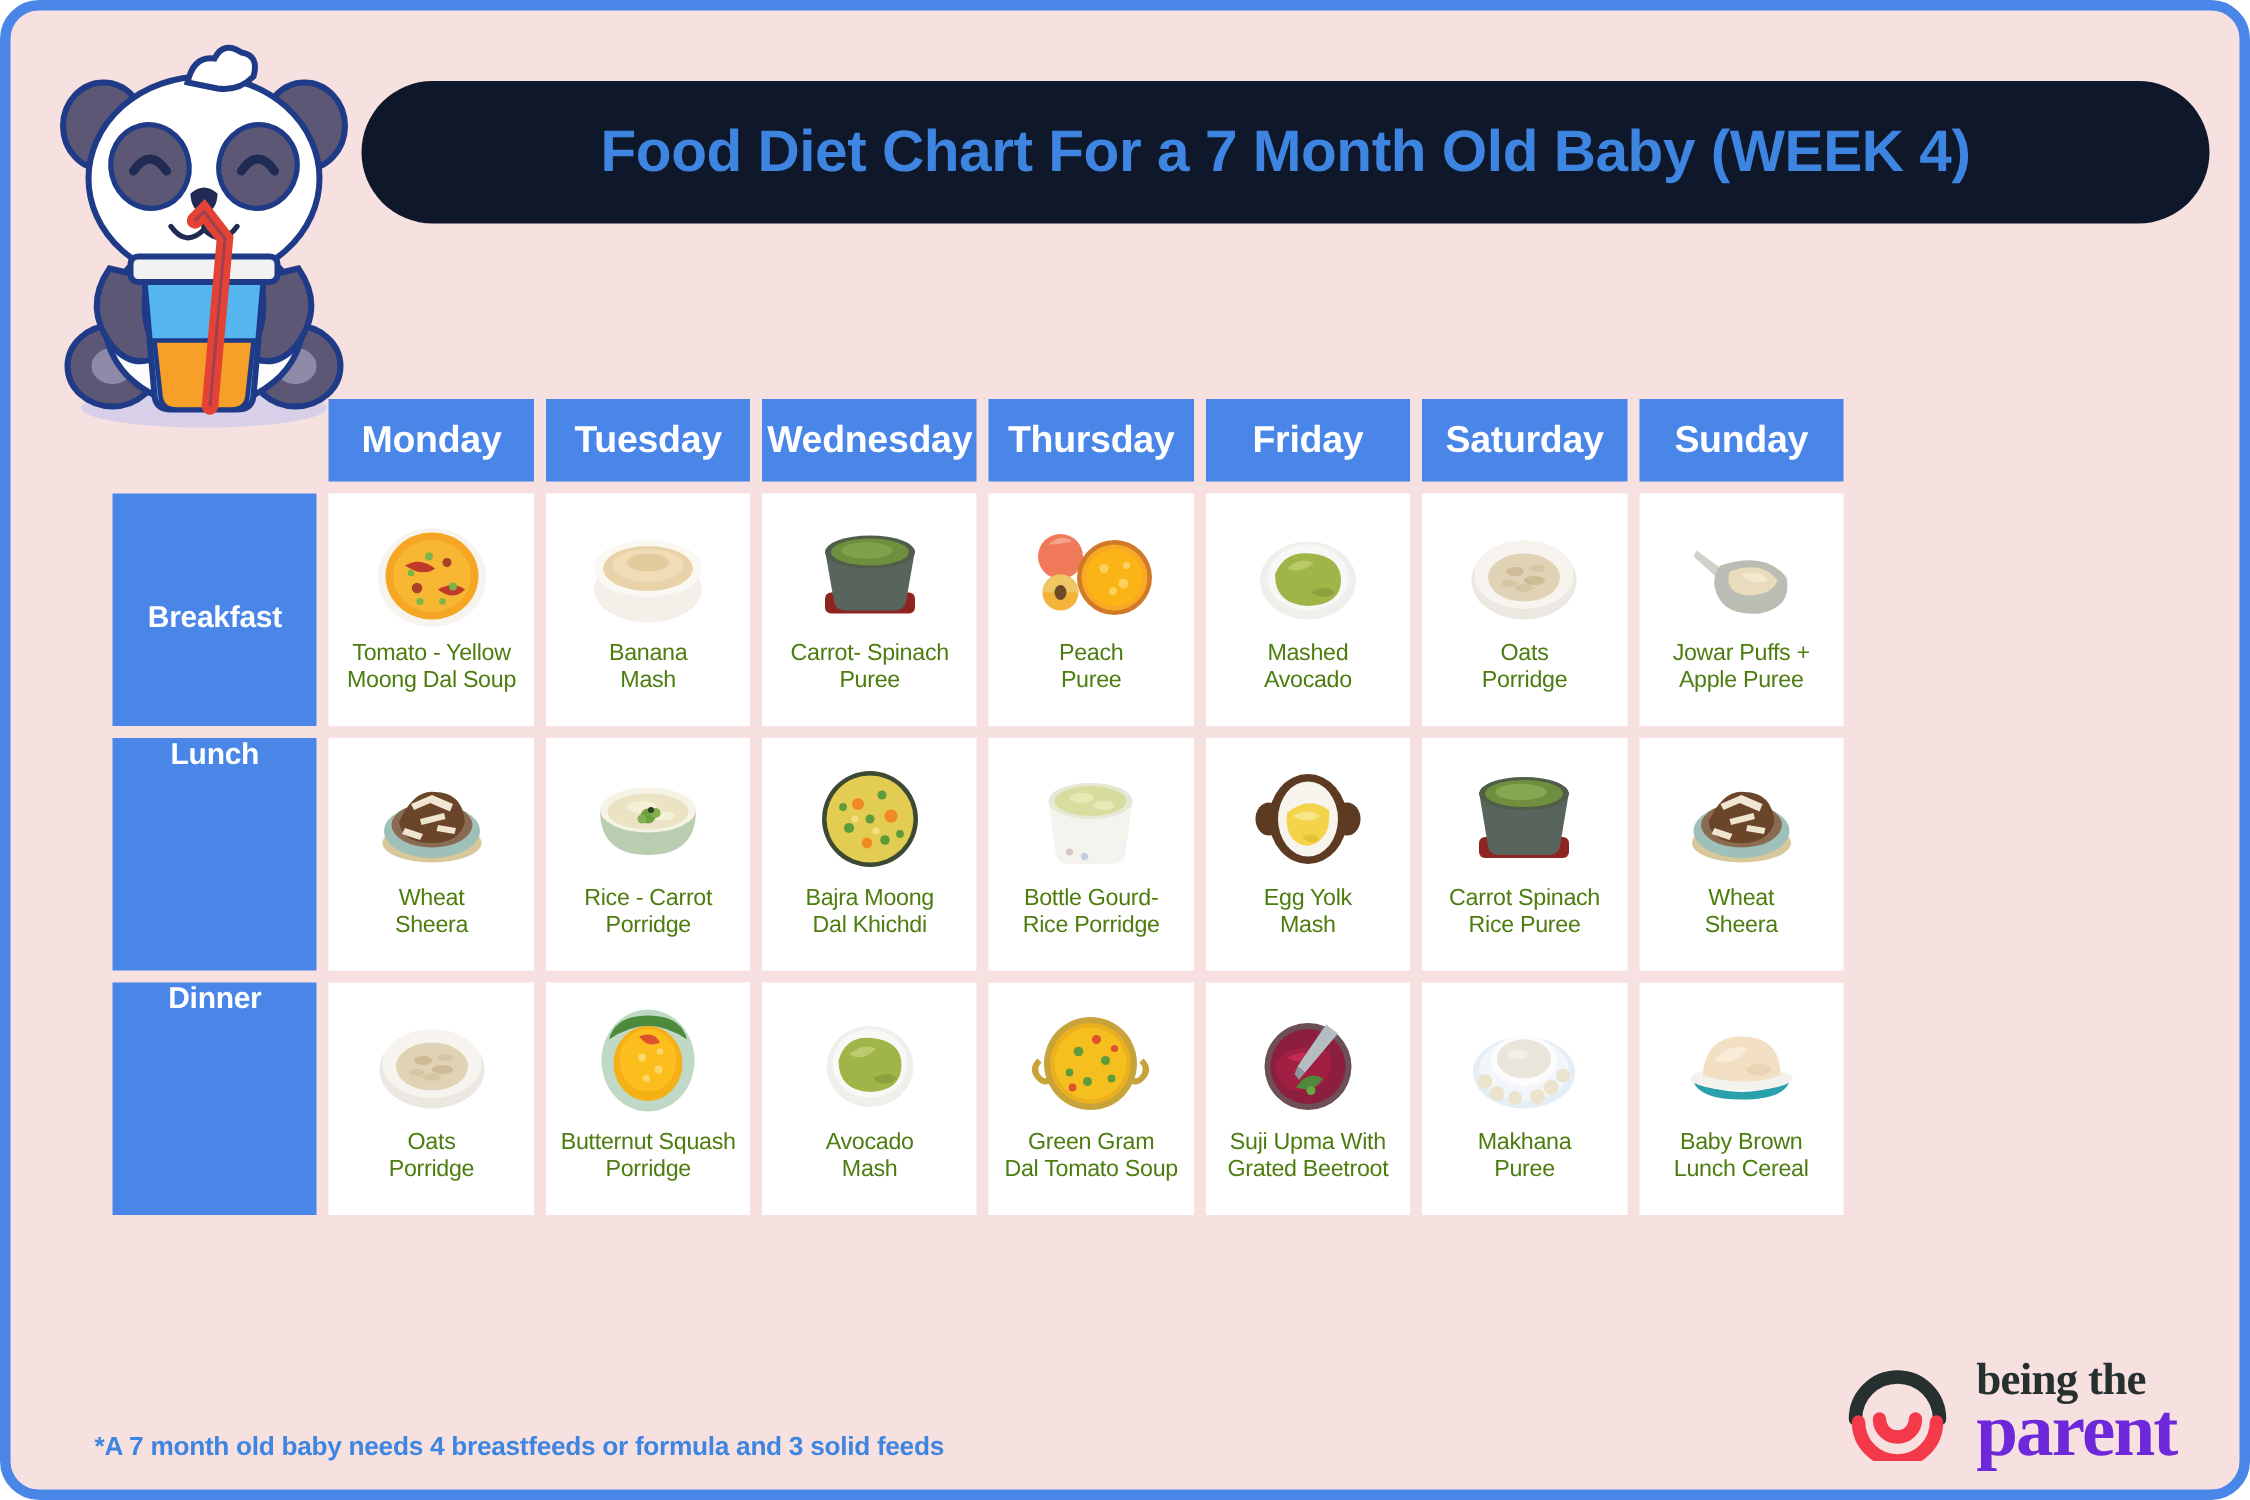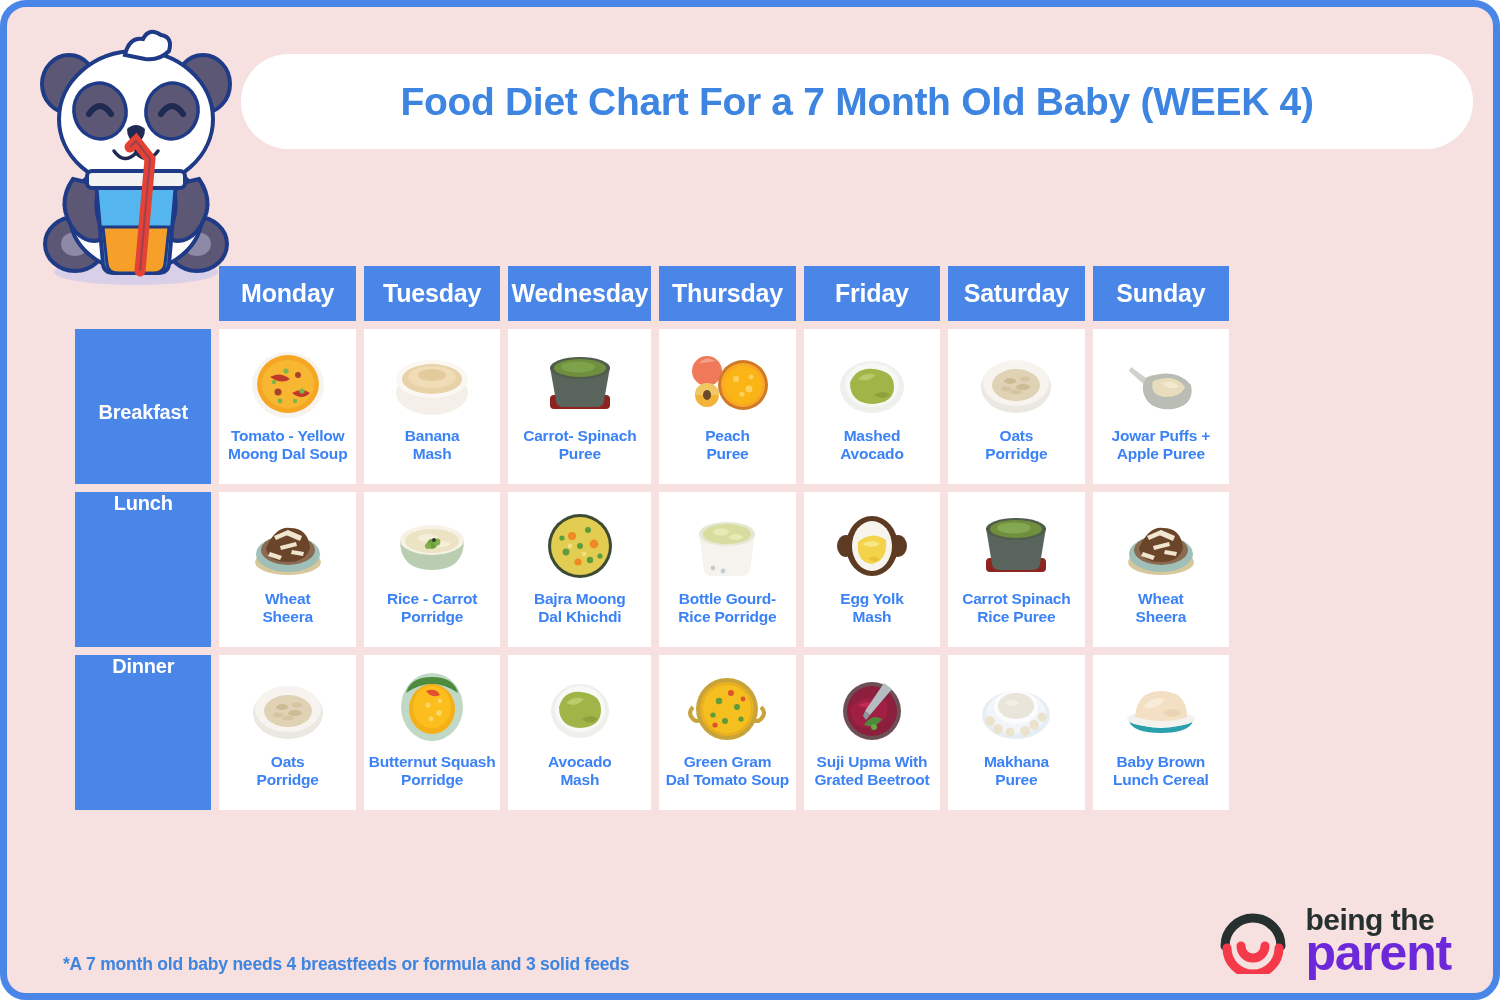--- a/index.html
+++ b/index.html
@@ -21,21 +21,21 @@
 
   
   .mascot{
     position:absolute;left:22px;top:22px;width:215px;height:260px;
   }
   .mascot svg{display:block;width:100%;height:100%;}
 
   
   .title-bar{
     position:absolute;left:234px;top:47px;width:1232px;height:95px;
-    background:#ffffff;border-radius:48px;
+    background:#0f172a;border-radius:48px;
     display:flex;align-items:center;justify-content:center;text-align:center;
   }
   .title-text{
     color:#3d85e0;
     font-size:39px;
     font-weight:bold;
     letter-spacing:-0.3px;
     white-space:nowrap;
   }
 
@@ -70,32 +70,32 @@
   .cell{
     width:170px;height:155px;margin-left:8px;background:#ffffff;
     display:flex;flex-direction:column;align-items:center;
     box-sizing:border-box;padding-top:8px;
   }
   .cell.wide{width:178px;}
   .thumb{width:96px;height:88px;flex:none;}
   .thumb svg{display:block;width:100%;height:100%;}
   .cell-label{
     margin-top:2px;
-    color:#3b82f6;font-size:15.5px;font-weight:bold;line-height:1.18;
+    color:#4d7c0f;font-size:15.5px;font-weight:normal;line-height:1.18;
     text-align:center;white-space:pre-line;letter-spacing:-0.2px;
   }
 
   
   .footnote{
     position:absolute;left:56px;top:911px;
     color:#3d85e0;font-size:17.5px;font-weight:bold;letter-spacing:-0.2px;margin-top:36px;
   }
   .logo{
     position:absolute;right:42px;top:895px;
-    display:flex;align-items:flex-end;gap:16px;
+    display:flex;align-items:flex-end;gap:16px;font-family:Liberation Serif, serif;
   }
   .logo-mark{width:72px;height:72px;flex:none;}
   .logo-mark svg{display:block;width:100%;height:100%;}
   .logo-words{display:flex;flex-direction:column;line-height:0.82;}
   .logo-being{color:#26302f;font-size:30px;font-weight:bold;letter-spacing:-0.5px;}
   .logo-parent{color:#6d28d9;font-size:50px;font-weight:bold;letter-spacing:-1.2px;}
 </style>
 </head>
 <body>
 

